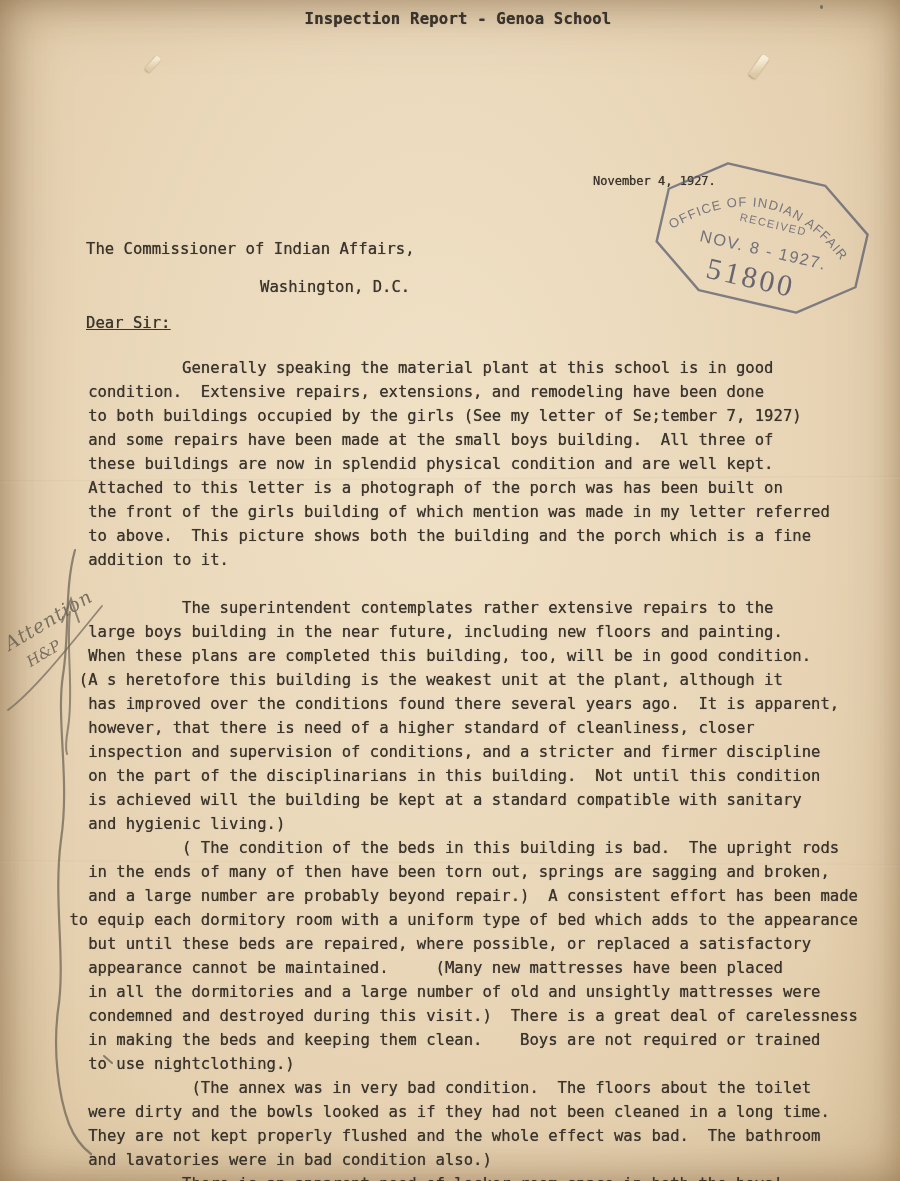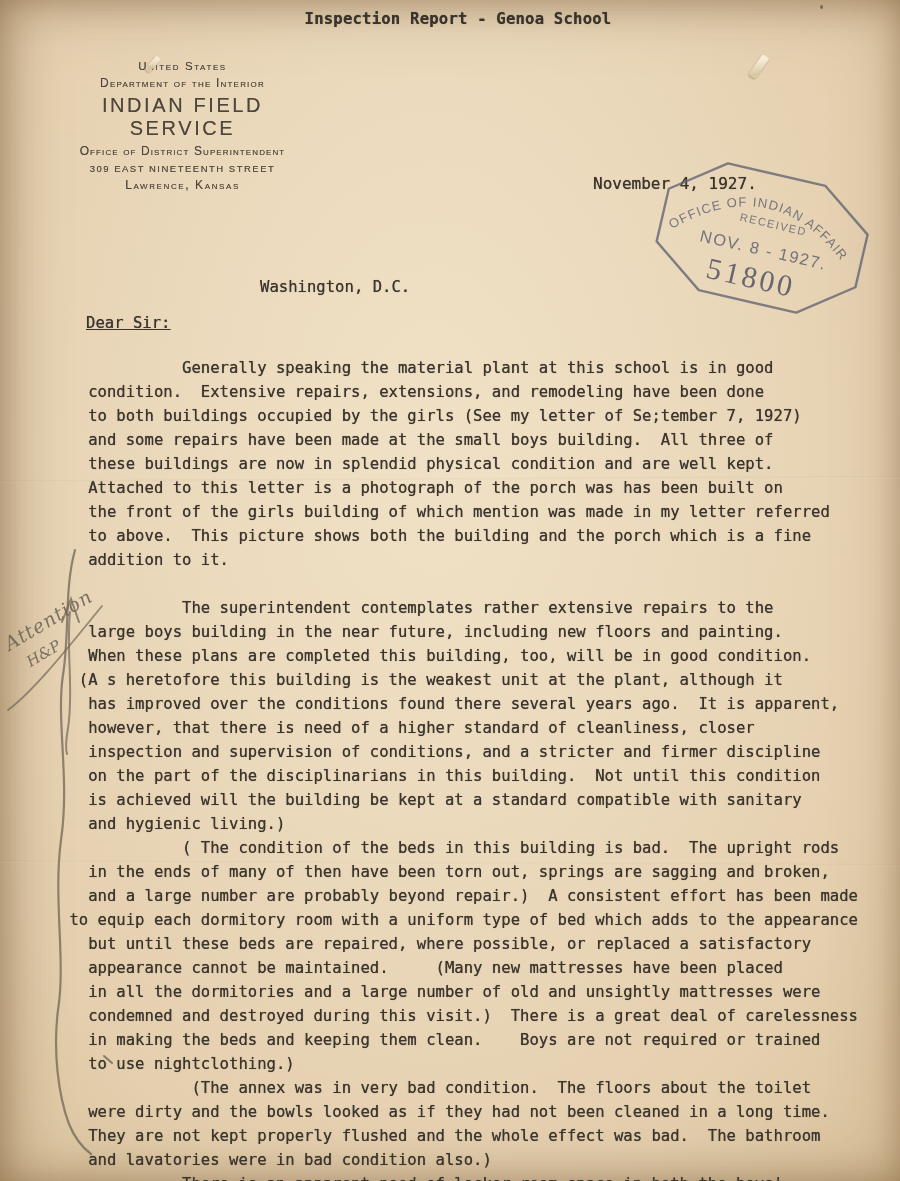--- a/index.html
+++ b/index.html
@@ -25,21 +25,21 @@
     font-family:"Liberation Sans", sans-serif;color:#4d463c;
     text-shadow:0 0 .4px rgba(77,70,60,.6);
   }
   .lh-sc{font-variant:small-caps;}
   .lh1{font-size:11.5px;letter-spacing:1.6px;margin-bottom:4px;}
   .lh2{font-size:12px;letter-spacing:1.2px;margin-bottom:4px;}
   .lh3{font-size:20px;letter-spacing:2.6px;margin-bottom:4px;font-weight:400;}
   .lh4{font-size:12px;letter-spacing:1.1px;margin-bottom:5px;}
   .lh5{font-size:9.5px;letter-spacing:1.5px;margin-bottom:4px;}
   .lh6{font-size:12px;letter-spacing:1.6px;}
-  .date-line{position:absolute;left:593px;top:174px;font-size:16px;}
+  .date-line{position:absolute;left:593px;top:174px;font-size:12px;}
   .recipient1{position:absolute;left:86px;top:240px;font-size:15.6px;}
   .recipient2{position:absolute;left:260px;top:278px;font-size:15.6px;}
   .salutation{position:absolute;left:86px;top:314px;font-size:15.6px;text-decoration:underline;}
   .body-text{
     position:absolute;left:60px;top:356px;width:830px;
     font-size:15.6px;line-height:24px;white-space:pre;
   }
   .stamp{
     position:absolute;left:652px;top:166px;width:220px;height:145px;
     transform:rotate(13deg);opacity:.88;
@@ -63,46 +63,39 @@
   .crease1{top:478px;opacity:.6;transform:rotate(-.3deg);}
   .crease2{top:862px;opacity:.45;transform:rotate(.25deg);}
 </style>
 </head>
 <body>
 
 <div class="paper">
 
   <div class="doc-title tw">Inspection Report - Genoa School</div>
 
-  <div class="letterhead">
-    <div class="lh1 lh-sc">United States</div>
-    <div class="lh2 lh-sc">Department of the Interior</div>
-    <div class="lh3">INDIAN FIELD SERVICE</div>
-    <div class="lh4 lh-sc">Office of District Superintendent</div>
-    <div class="lh5">309 EAST NINETEENTH STREET</div>
-    <div class="lh6 lh-sc">Lawrence, Kansas</div>
-  </div>
 
   <div class="date-line tw">November 4, 1927.</div>
 
   <div class="stamp">
     <svg width="220" height="145" viewBox="0 0 220 145">
       <polygon points="60,7 160,7 212,45 212,99 160,137 60,137 8,99 8,45" fill="none" stroke="#5b5e70" stroke-width="2.4" stroke-linejoin="round" opacity="0.85"></polygon>
       <defs>
         <path id="stampArc" d="M 24,80 Q 110,4 196,80" fill="none"></path>
       </defs>
       <text font-family="Liberation Sans, sans-serif" font-size="13" letter-spacing="1.2" fill="#5b5e70" opacity="0.92">
         <textPath href="#stampArc" startOffset="50%" text-anchor="middle">OFFICE OF INDIAN AFFAIRS</textPath>
       </text>
       <text x="118" y="60" text-anchor="middle" font-family="Liberation Sans, sans-serif" font-size="11" letter-spacing="1.5" fill="#5b5e70" opacity="0.9">RECEIVED</text>
       <text x="114" y="89" text-anchor="middle" font-family="Liberation Sans, sans-serif" font-size="16.5" letter-spacing="1.5" fill="#5b5e70" opacity="0.95">NOV. 8 - 1927.</text>
       <text x="108" y="123" text-anchor="middle" font-family="Liberation Serif, serif" font-size="30" letter-spacing="3" fill="#4e5062" opacity="0.95">51800</text>
     </svg>
   </div>
 
+  <div class="recipient1 tw">The Commissioner of Indian Affairs,</div>
   <div class="recipient2 tw">Washington, D.C.</div>
   <div class="salutation tw">Dear Sir:</div>
 
   <div class="body-text tw">             Generally speaking the material plant at this school is in good
    condition.  Extensive repairs, extensions, and remodeling have been done
    to both buildings occupied by the girls (See my letter of Se;tember 7, 1927)
    and some repairs have been made at the small boys building.  All three of
    these buildings are now in splendid physical condition and are well kept.
    Attached to this letter is a photograph of the porch was has been built on
    the front of the girls building of which mention was made in my letter referred

